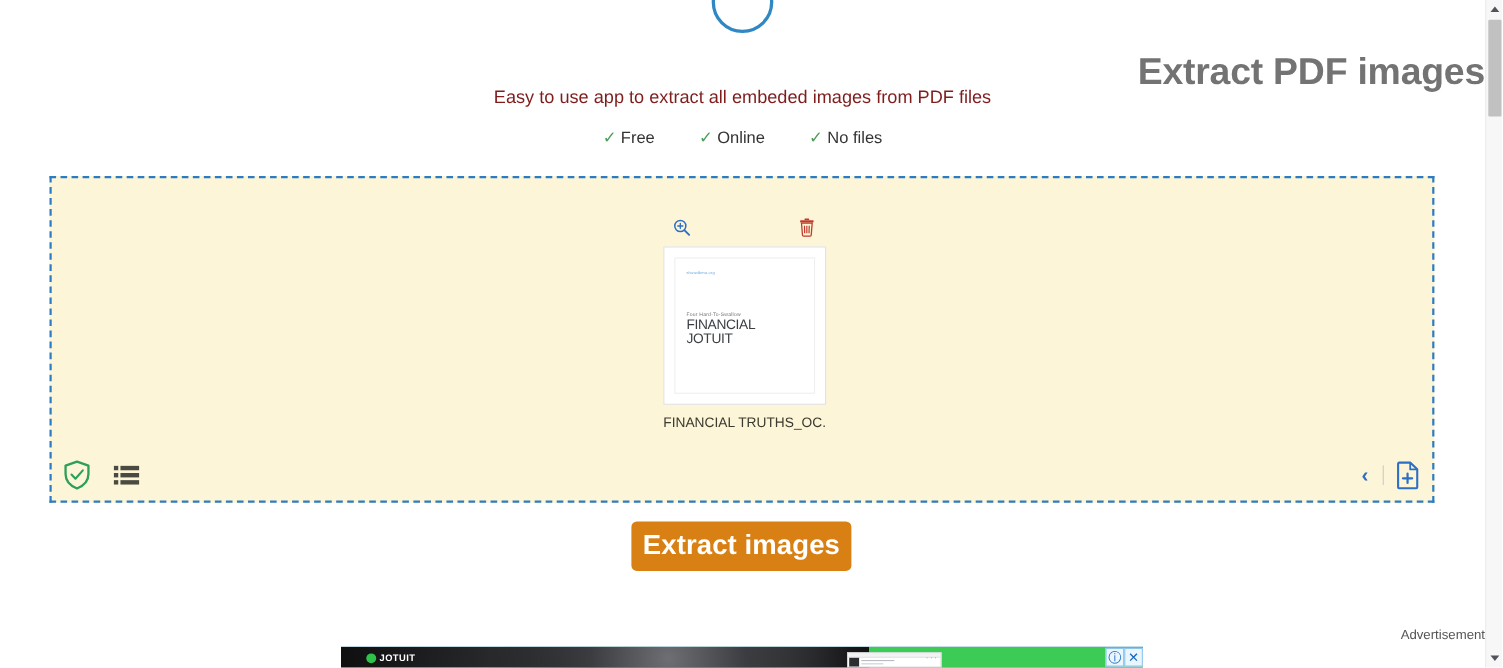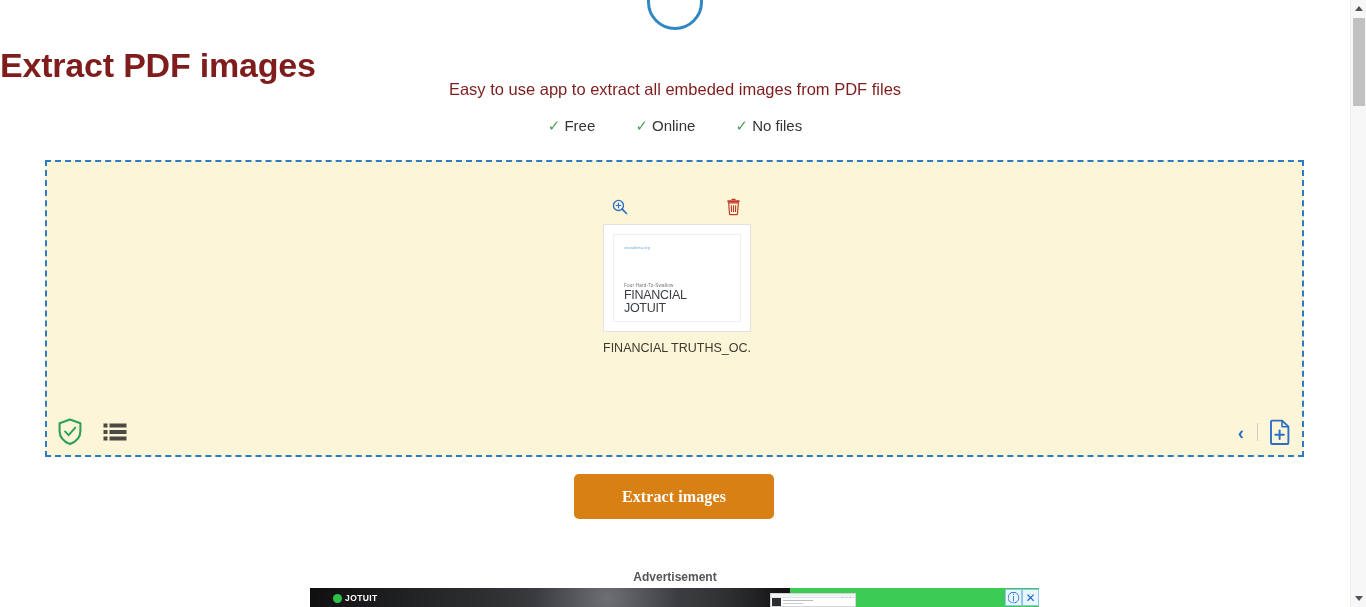--- a/index.html
+++ b/index.html
@@ -31,24 +31,24 @@
     top: -26px;
     transform: translateX(-50%);
     width: 56px; height: 56px;
     border-radius: 50%;
     border: 3px solid #2f87c4;
     background: #ffffff;
   }
   .page-title {
     position: absolute;
     top: 21px; left: 0; width: 1350px;
-    text-align: left;
+    text-align: right;
     font-size: 34px;
     font-weight: bold;
-    color: #7f1d1d;
+    color: #737373;
     letter-spacing: -0.2px;
     line-height: 42px;
   }
   .subtitle {
     position: absolute;
     top: 78px; left: 0; width: 1350px;
     text-align: center;
     font-size: 16.5px;
     color: #7f1d1d;
     line-height: 22px;
@@ -94,21 +94,21 @@
     cursor: pointer;
   }
   .tool-del {
     position: absolute;
     right: 8px; top: 2px;
     width: 20px; height: 20px;
     cursor: pointer;
   }
   .thumb-card {
     position: relative;
-    width: 148px; height: 108px;
+    width: 148px; height: 144px;
     background: #ffffff;
     border: 1px solid #e2e2e2;
     margin-top: 3px;
     padding: 9px;
     cursor: pointer;
   }
   .thumb-page {
     width: 100%; height: 100%;
     background: #ffffff;
     border: 1px solid #efefef;
@@ -183,35 +183,34 @@
   }
   
   .extract-btn {
     position: absolute;
     left: 574px; top: 474px;
     width: 200px; height: 45px;
     background: #d98014;
     border: none;
     border-radius: 5px;
     color: #ffffff;
-    font-size: 16px;
+    font-size: 25px;
     font-weight: bold;
-    font-family: Liberation Serif, serif;
+    font-family: Liberation Sans, sans-serif;
     cursor: pointer;
     letter-spacing: 0.1px;
   }
   
   .ad-label {
     position: absolute;
     left: 0; top: 570px;
     width: 1350px;
-    text-align: center;
+    text-align: right;
     font-size: 12px;
     color: #555555;
-    font-weight: bold;
   }
   .ad-banner {
     position: absolute;
     left: 310px; top: 588px;
     width: 729px; height: 19px;
     overflow: hidden;
     background: #0369a1;
     cursor: pointer;
   }
   .ad-photo {

